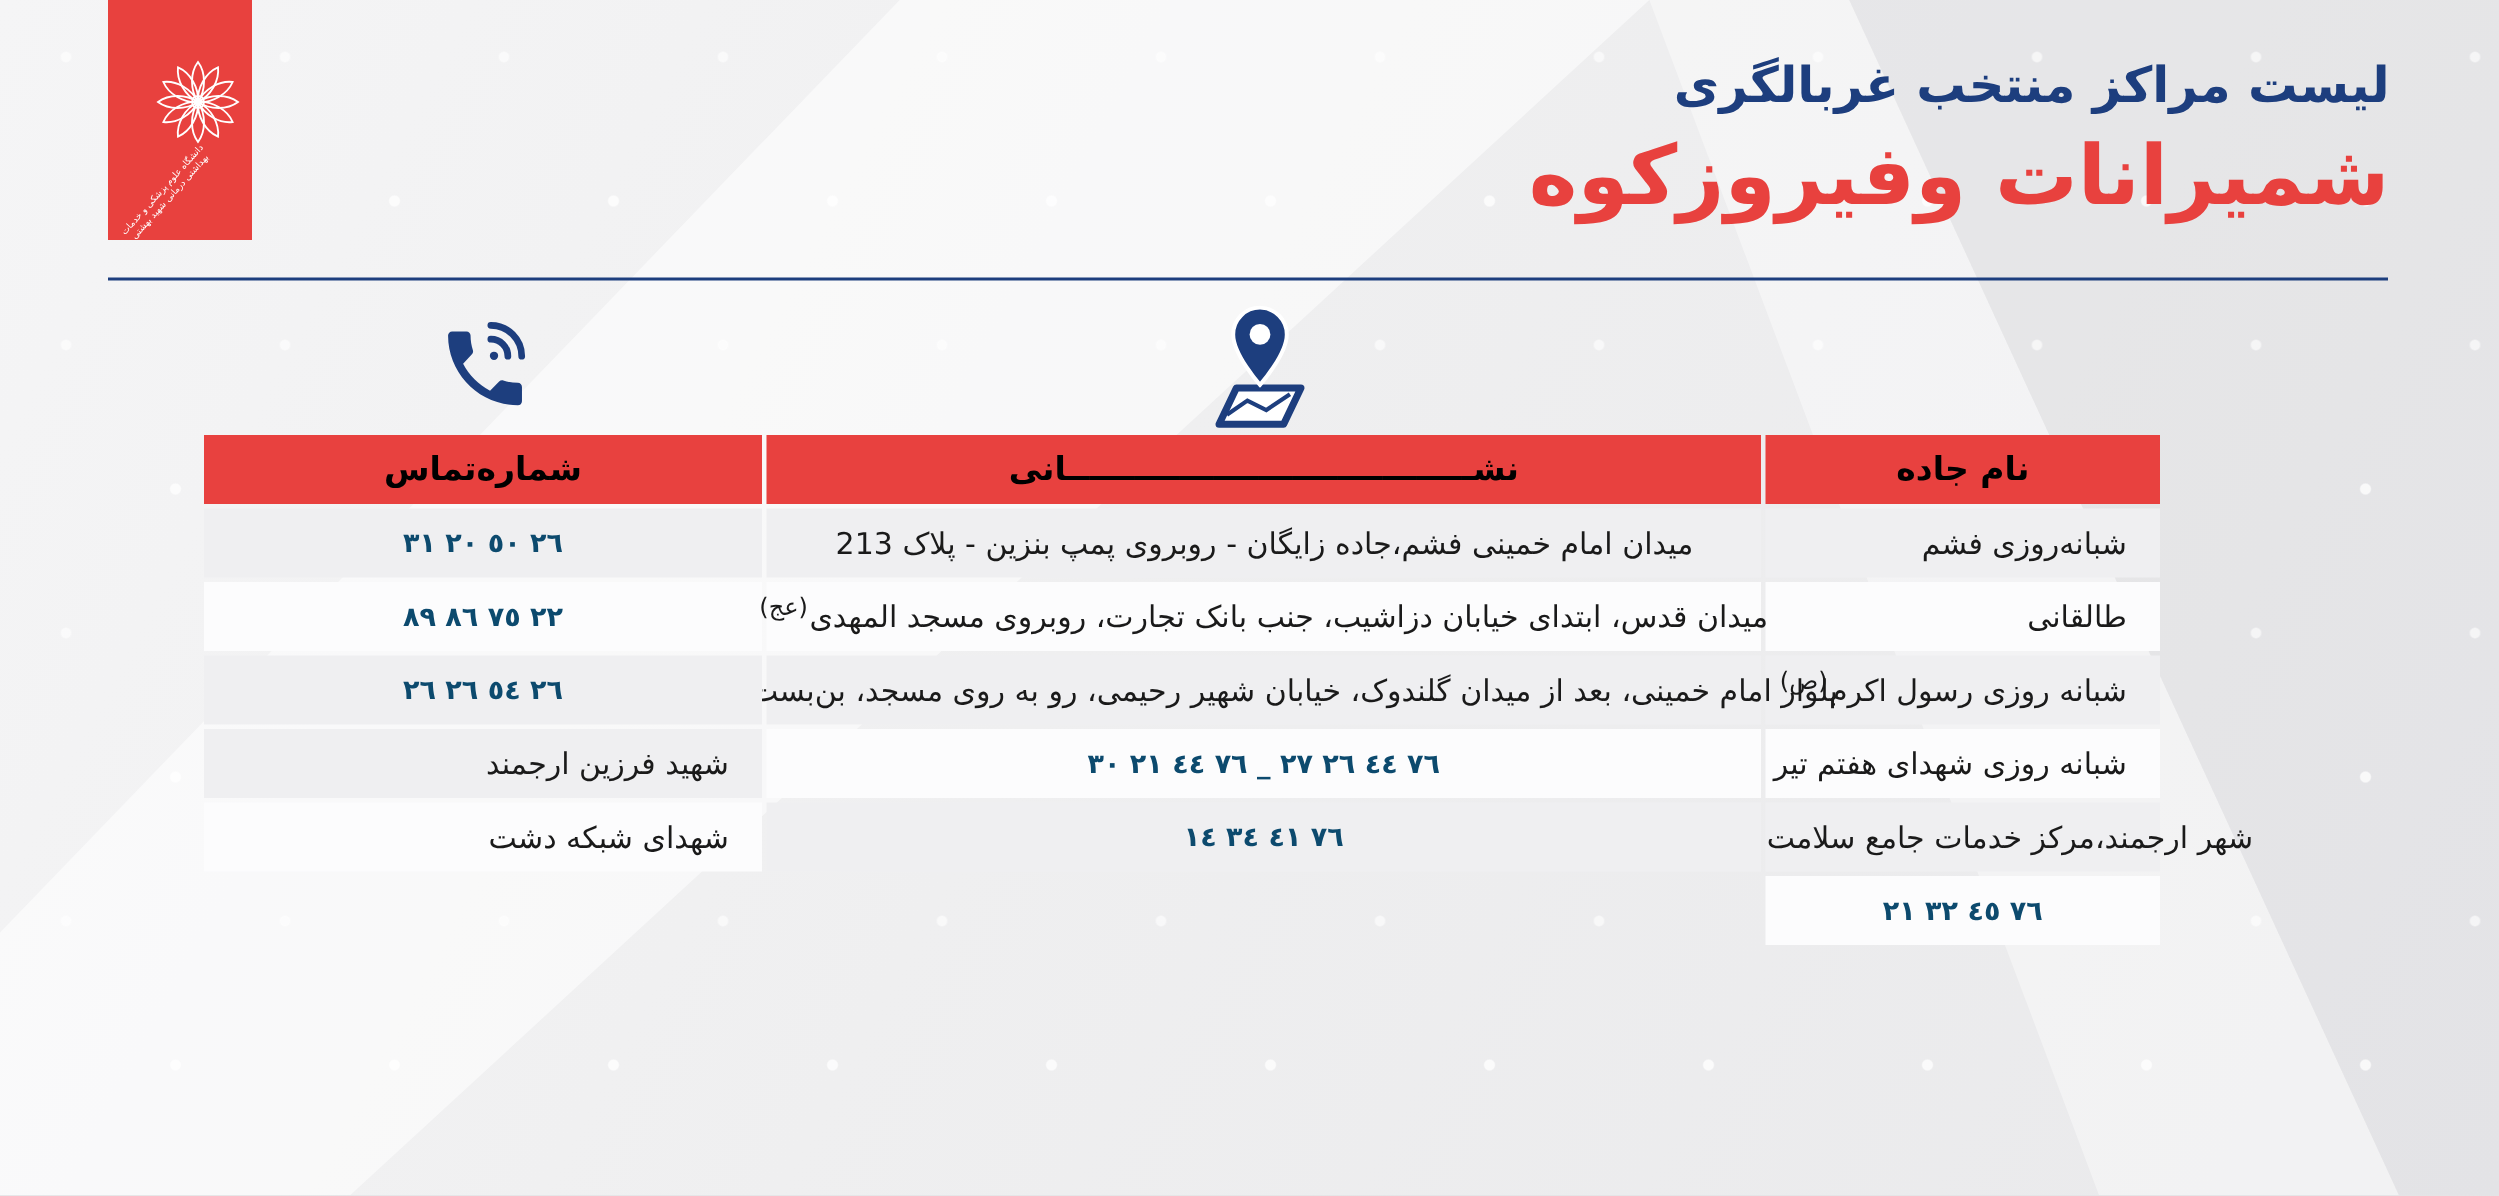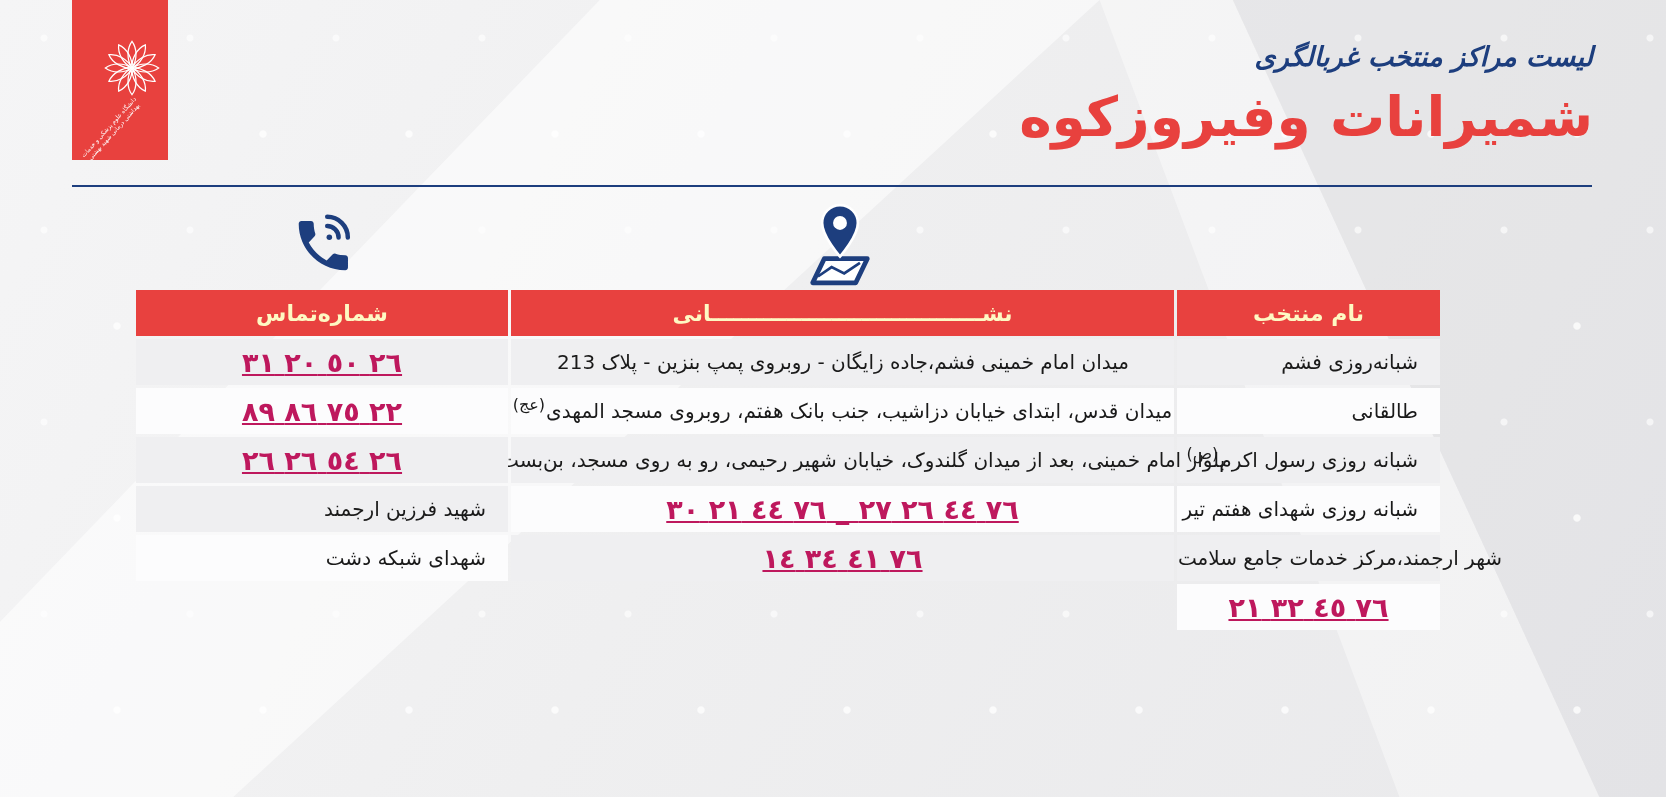--- a/index.html
+++ b/index.html
@@ -34,43 +34,43 @@
   }
   .logo svg { position:absolute; right:4px; top:36px; }
   .logo-script {
     position:absolute; left:-4px; bottom:24px; width:86px;
     font-size:6px; line-height:7px; color:#fff; text-align:center;
     transform:rotate(-48deg);
   }
 
   
   .titles { position:absolute; top:34px; right:73px; text-align:right; }
-  .subtitle { font-size:27px; font-weight:700; color:#1d3e7e; line-height:46px; letter-spacing:-.5px;font-style:italic; }
+  .subtitle { font-size:33px; font-weight:700; color:#1d3e7e; line-height:46px; letter-spacing:-.5px; }
   .title { font-size:55px; font-weight:800; color:#e8413e; line-height:74px; letter-spacing:-1px; }
 
   .divider { position:absolute; top:185px; left:72px; width:1520px; height:2px; background:#1d3e7e; }
 
   
   .icon-abs { position:absolute; }
   .phone-icon-wrap { left:290px; top:212px; }
   .pin-icon-wrap { left:804px; top:203px; }
 
   
   .table {
     position:absolute; left:138px; top:290px; width:1302px;
     display:grid; grid-template-columns:263px 663px 372px;
     column-gap:3px; row-gap:3px; direction:rtl;
   }
   .cell { height:46px; display:flex; align-items:center; justify-content:center; }
-  .head { background:#e8413f; color:#fef9c3; font-weight:700; font-size:22px; }
+  .head { background:#e8413f; color:#000000; font-weight:700; font-size:22px; }
   .odd  { background:#efeff1; }
   .even { background:#fcfcfd; }
   .name-cell { justify-content:flex-start; padding-right:22px; font-size:20px; color:#1a1a1a; }
   .addr-cell { font-size:20px; color:#1a1a1a; padding:0 10px; white-space:nowrap; }
-  .phone-cell { font-size:27px; color:#be185d; font-weight:600;text-decoration:underline; }
+  .phone-cell { font-size:18px; color:#0c4a6e; font-weight:600; }
   .phone-num { direction:ltr; unicode-bidi:isolate; letter-spacing:1px; }
   .sup { font-size:16px; position:relative; top:-7px; margin-right:1px; }
 </style>
 </head>
 <body>
 
 <div class="page">
 
   <div class="poly poly1"></div>
   <div class="poly poly2"></div>
@@ -122,42 +122,42 @@
     <svg width="72" height="84" viewBox="0 0 64 80">
       <polygon points="6,76 17,53 58,53 47,76" fill="#ffffff" stroke="#1d3e7e" stroke-width="4.5" stroke-linejoin="round"></polygon>
       <polyline points="11,70 24,61 36,67 51,57" fill="none" stroke="#1d3e7e" stroke-width="2.6"></polyline>
       <path d="M32 2C22.6 2 15 9.6 15 19c0 12.8 17 32 17 32s17-19.2 17-32C49 9.6 41.4 2 32 2z" fill="#1d3e7e" stroke="#ffffff" stroke-width="2.5"></path>
       <circle cx="32" cy="19" r="6.6" fill="#ffffff"></circle>
     </svg>
   </div>
 
   <div class="table">
 
-    <div class="cell head">نام منتخب</div>
+    <div class="cell head">نام جاده</div>
     <div class="cell head">نشــــــــــــــــــــــــــــــــــــانی</div>
     <div class="cell head">شماره‌تماس</div>
 
     <div class="cell odd name-cell">
         <span>شبانه‌روزی فشم</span>
         <span class="sup"></span>
       </div>
     <div class="cell odd addr-cell">
         <span>میدان امام خمینی فشم،جاده زایگان - روبروی پمپ بنزین - پلاک 213</span>
         <span class="sup"></span>
       </div>
     <div class="cell odd phone-cell">
         <span class="phone-num">٢٦ ٥٠ ٢٠ ٣١</span>
       </div>
 
     <div class="cell even name-cell">
         <span>طالقانی</span>
         <span class="sup"></span>
       </div>
     <div class="cell even addr-cell">
-        <span>میدان قدس، ابتدای خیابان دزاشیب، جنب بانک هفتم، روبروی مسجد المهدی</span>
+        <span>میدان قدس، ابتدای خیابان دزاشیب، جنب بانک تجارت، روبروی مسجد المهدی</span>
         <span class="sup">(عج)</span>
       </div>
     <div class="cell even phone-cell">
         <span class="phone-num">٢٢ ٧٥ ٨٦ ٨٩</span>
       </div>
 
     <div class="cell odd name-cell">
         <span>شبانه روزی رسول اکرم</span>
         <span class="sup">(ص)</span>
       </div>

